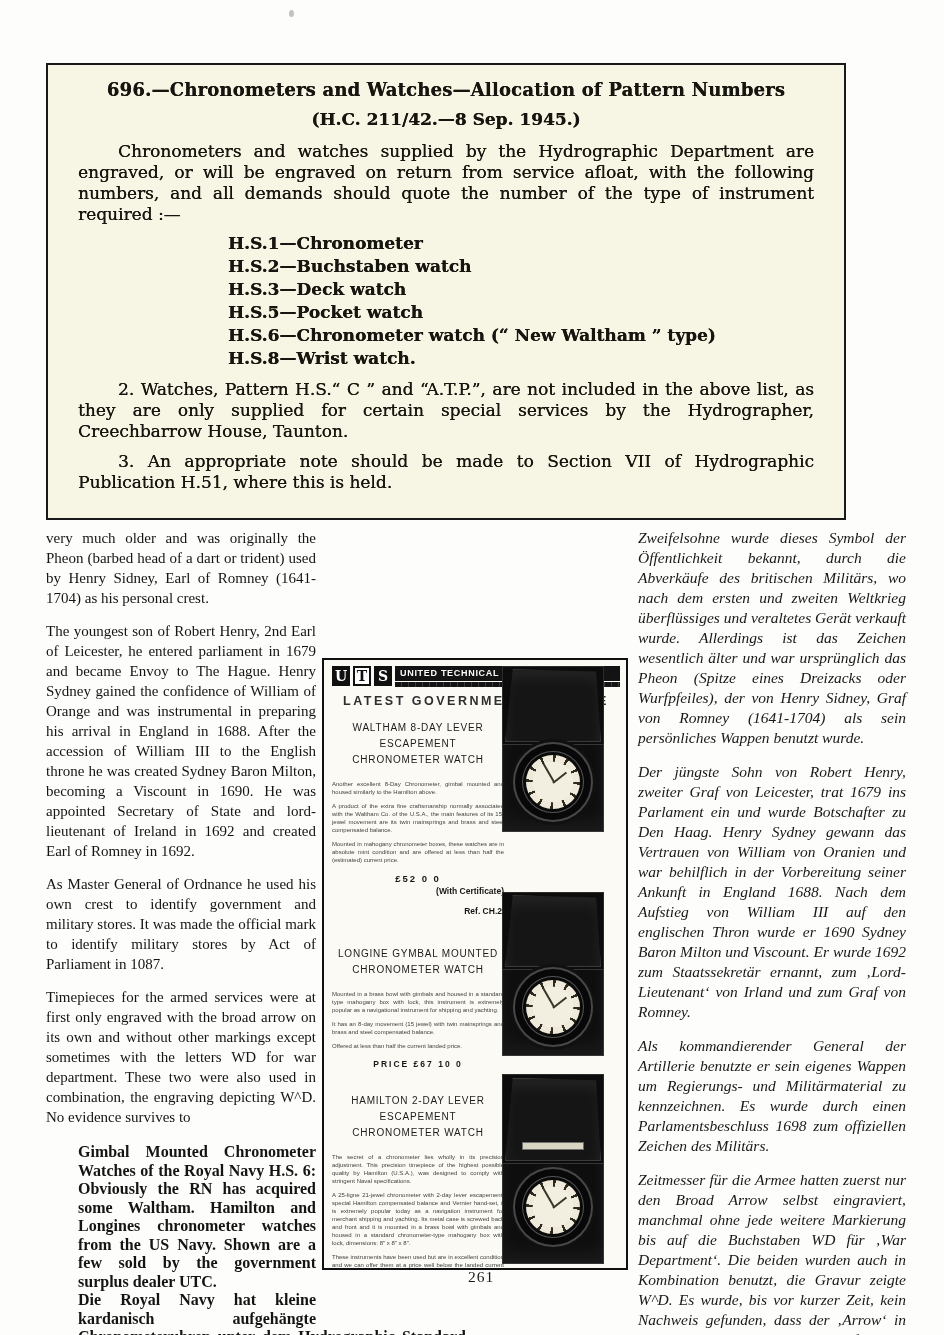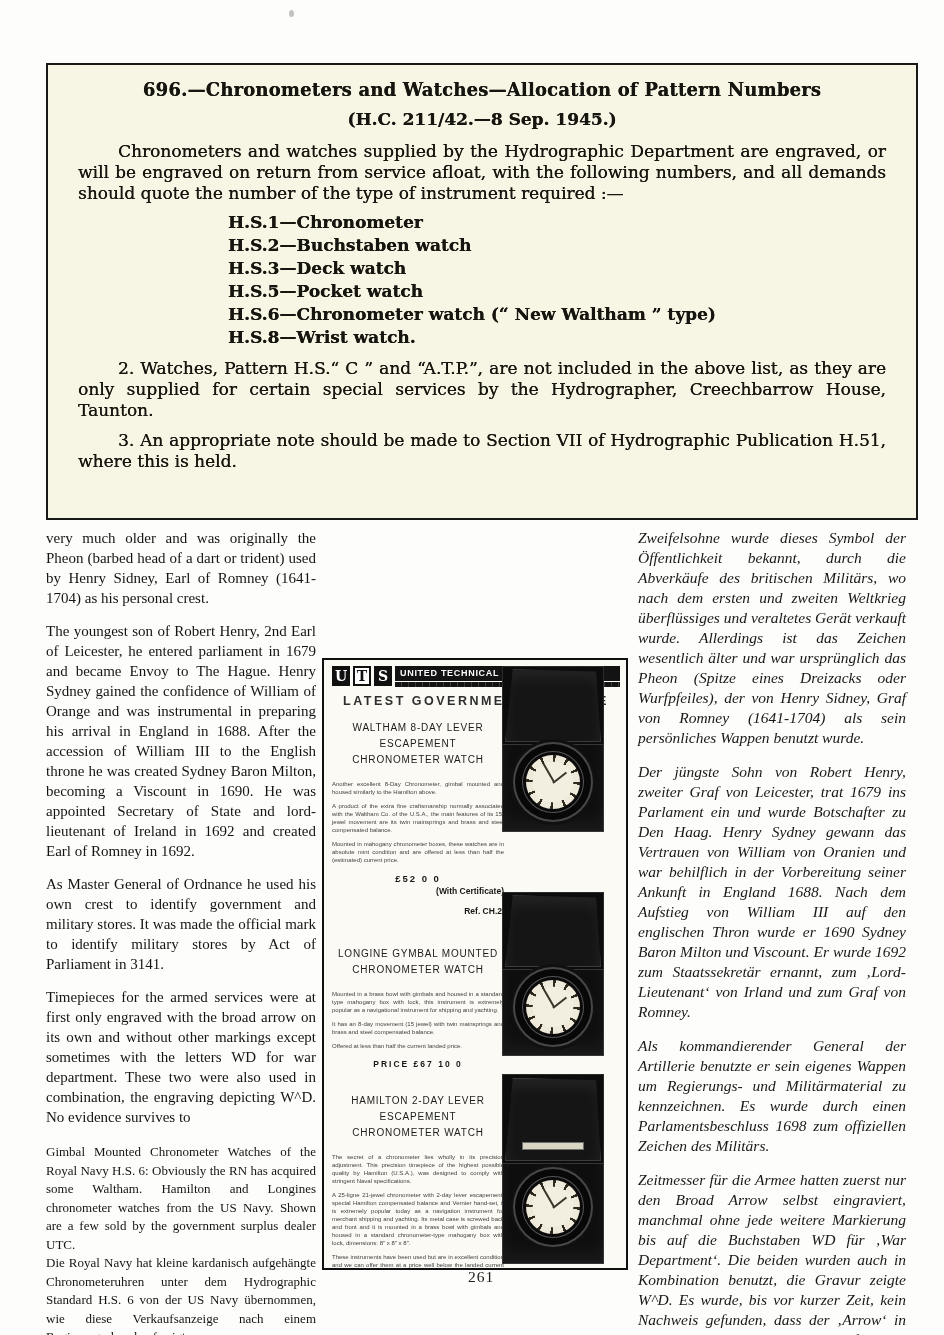--- a/index.html
+++ b/index.html
@@ -2,35 +2,35 @@
 <html><head>
 <meta charset="utf-8">
 <style>
   * { margin:0; padding:0; box-sizing:border-box; }
   html,body { background:#ffffff; }
   .page { position:relative; width:944px; height:1335px; background:#fdfdfb; overflow:hidden;
           font-family:"Liberation Serif", serif; color:#161616; }
   .speck { position:absolute; left:289px; top:10px; width:5px; height:7px; background:#aaa; border-radius:50%; opacity:.7; }
 
   
-  .notice { position:absolute; left:46px; top:63px; width:872px; height:457px;
+  .notice { position:absolute; left:46px; top:63px; width:800px; height:457px;
             background:#f7f5e3; border:2px solid #191919; padding:14px 30px 10px 30px;
             font-family:"DejaVu Serif", serif; color:#17150f; text-shadow:0.2px 0 0 currentColor; }
   .notice-title { text-align:center; font-weight:700; font-size:18px; line-height:22px; letter-spacing:.2px; }
   .notice-subtitle { text-align:center; font-weight:700; font-size:17px; line-height:22px; margin-top:7px; }
   .notice-p { font-size:17px; line-height:21px; text-align:justify; text-indent:40px; margin-top:11px; }
   .notice-list { margin:7px 0 0 150px; font-size:17px; line-height:23px; font-weight:700; }
   .notice-p2 { margin-top:9px; }
 
   
   .col-en { position:absolute; left:46px; top:528px; width:420px;
             font-size:15px; line-height:20px; text-align:justify; color:#141414; }
   .col-en .sp { float:right; width:150px; height:664px; margin-top:130px; }
   .col-en p { margin-bottom:13px; }
-  .caption { font-weight:400; font-size:13px; line-height:18.5px; margin-top:16px; text-align:justify; }
+  .caption { font-weight:700; font-size:16px; line-height:18.5px; margin-top:16px; text-align:justify;margin-left:32px; }
 
   .col-de { position:absolute; left:476px; top:528px; width:430px;
             font-style:italic; font-size:15.5px; line-height:20px; text-align:justify; color:#181818; }
   .col-de .sp { float:left; width:162px; height:664px; margin-top:130px; }
   .col-de p { margin-bottom:14px; }
 
   
   .advert { position:absolute; left:322px; top:658px; width:306px; height:612px;
             background:#fbfaf5; border:2px solid #101010; padding:6px 0 0 8px; overflow:hidden;
             font-family:"Liberation Sans", sans-serif; }
@@ -104,21 +104,21 @@
       <div>H.S.8—Wrist watch.</div>
     </div>
     <div class="notice-p notice-p2">2. Watches, Pattern H.S.“ C ” and “A.T.P.”, are not included in the above list, as they are only supplied for certain special services by the Hydrographer, Creechbarrow House, Taunton.</div>
     <div class="notice-p notice-p2">3. An appropriate note should be made to Section VII of Hydrographic Publication H.51, where this is held.</div>
   </div>
 
   <div class="col-en">
     <div class="sp"></div>
     <p>very much older and was originally the Pheon (barbed head of a dart or trident) used by Henry Sidney, Earl of Romney (1641-1704) as his personal crest.</p>
     <p>The youngest son of Robert Henry, 2nd Earl of Leicester, he entered parliament in 1679 and became Envoy to The Hague. Henry Sydney gained the confidence of William of Orange and was instrumental in preparing his arrival in England in 1688. After the accession of William III to the English throne he was created Sydney Baron Milton, becoming a Viscount in 1690. He was appointed Secretary of State and lord-lieutenant of Ireland in 1692 and created Earl of Romney in 1692.</p>
-    <p>As Master General of Ordnance he used his own crest to identify government and military stores. It was made the official mark to identify military stores by Act of Parliament in 3141.</p>
+    <p>As Master General of Ordnance he used his own crest to identify government and military stores. It was made the official mark to identify military stores by Act of Parliament in 1087.</p>
     <p>Timepieces for the armed services were at first only engraved with the broad arrow on its own and without other markings except sometimes with the letters WD for war department. These two were also used in combination, the engraving depicting W^D. No evidence survives to</p>
     <div class="caption">Gimbal Mounted Chronometer Watches of the Royal Navy H.S. 6: Obviously the RN has acquired some Waltham. Hamilton and Longines chronometer watches from the US Navy. Shown are a few sold by the government surplus dealer UTC.</div>
     <div class="caption" style="margin-top:0;">Die Royal Navy hat kleine kardanisch aufgehängte Chronometeruhren unter dem Hydrographic Standard H.S. 6 von der US Navy übernommen, wie diese Verkaufsanzeige nach einem Regierungsabverkauf zeigt.</div>
   </div>
 
   <div class="col-de">
     <div class="sp"></div>
     <p>Zweifelsohne wurde dieses Symbol der Öffentlichkeit bekannt, durch die Abverkäufe des britischen Militärs, wo nach dem ersten und zweiten Weltkrieg überflüssiges und veraltetes Gerät verkauft wurde. Allerdings ist das Zeichen wesentlich älter und war ursprünglich das Pheon (Spitze eines Dreizacks oder Wurfpfeiles), der von Henry Sidney, Graf von Romney (1641-1704) als sein persönliches Wappen benutzt wurde.</p>
     <p>Der jüngste Sohn von Robert Henry, zweiter Graf von Leicester, trat 1679 ins Parlament ein und wurde Botschafter zu Den Haag. Henry Sydney gewann das Vertrauen von William von Oranien und war behilflich in der Vorbereitung seiner Ankunft in England 1688. Nach dem Aufstieg von William III auf den englischen Thron wurde er 1690 Sydney Baron Milton und Viscount. Er wurde 1692 zum Staatssekretär ernannt, zum ‚Lord-Lieutenant‘ von Irland und zum Graf von Romney.</p>
     <p>Als kommandierender General der Artillerie benutzte er sein eigenes Wappen um Regierungs- und Militärmaterial zu kennzeichnen. Es wurde durch einen Parlamentsbeschluss 1698 zum offiziellen Zeichen des Militärs.</p>

